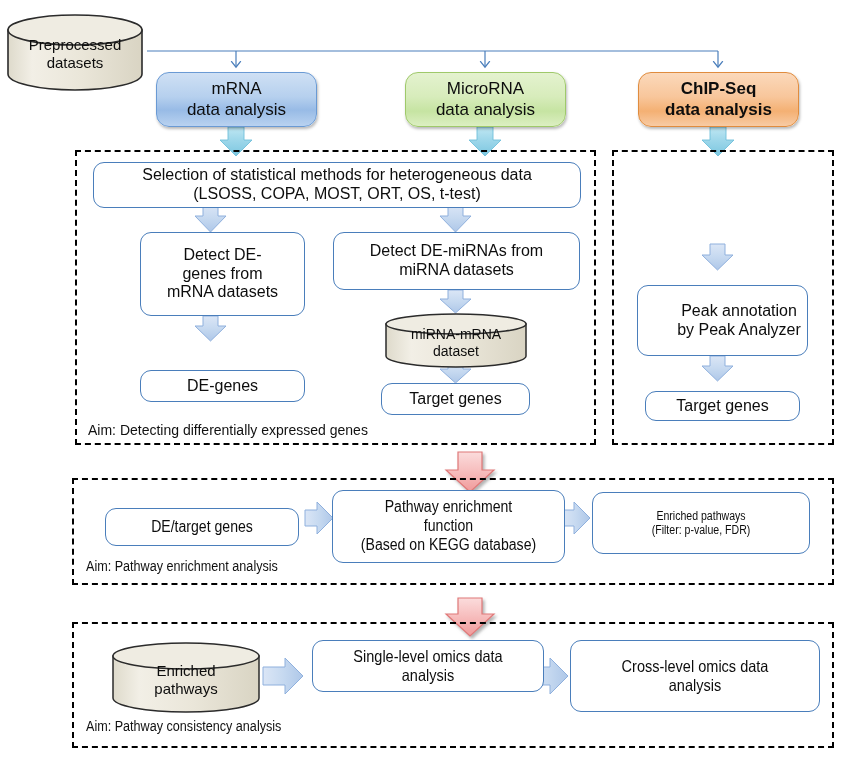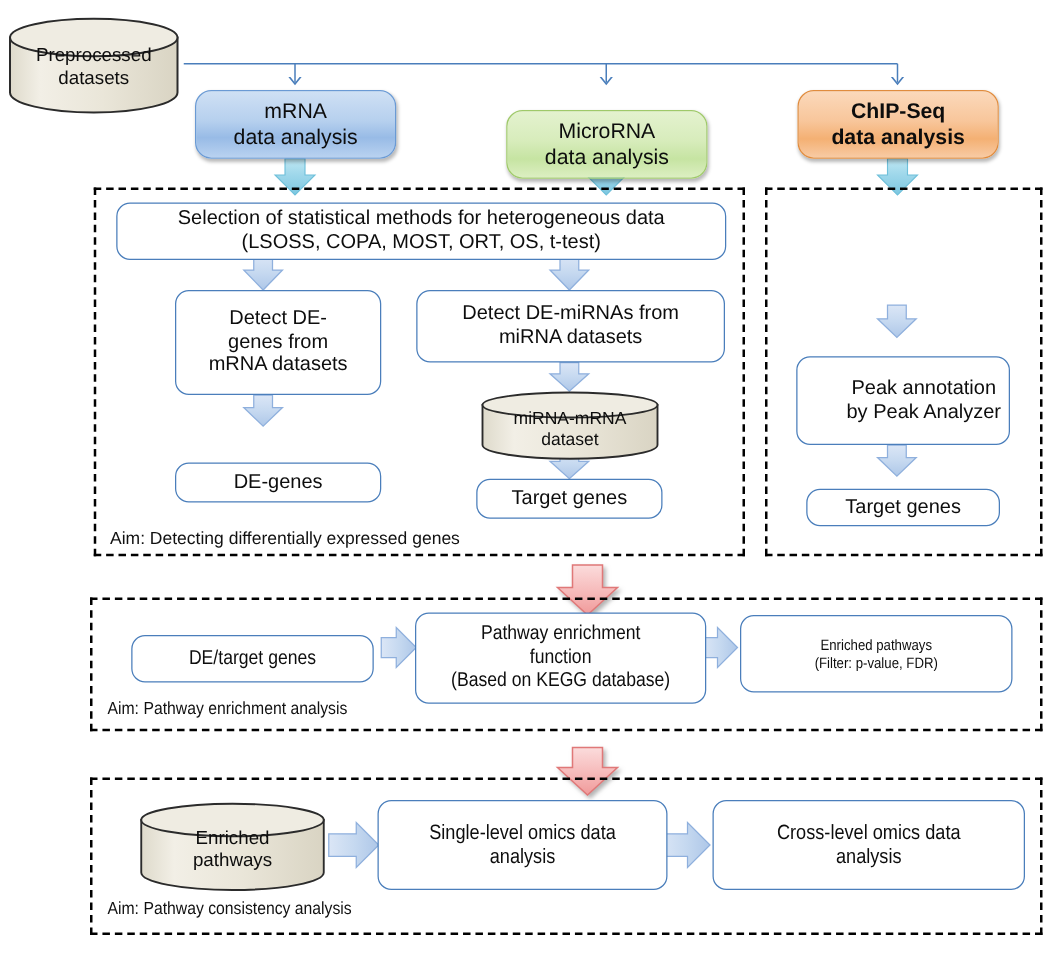--- a/index.html
+++ b/index.html
@@ -191,21 +191,21 @@
     </div>
   </div>
 
   <div class="rbox topbox mrna" style="left:156px;top:72px;width:161px;height:55px;align-items:center;">
     <span class="t">
       <span>mRNA</span><br>
       <span>data analysis</span>
     </span>
   </div>
 
-  <div class="rbox topbox mirna" style="left:405px;top:72px;width:161px;height:55px;margin-top:16px;">
+  <div class="rbox topbox mirna" style="left:405px;top:72px;width:161px;height:55px;">
     <span class="t">
       <span>MicroRNA</span><br>
       <span>data analysis</span>
     </span>
   </div>
 
   <div class="rbox topbox chip" style="left:638px;top:72px;width:161px;height:55px;font-weight:bold;">
     <span class="t">
       <span>ChIP-Seq</span><br>
       <span>data analysis</span>
@@ -315,21 +315,21 @@
       </defs>
       <path d="M3,14 v42 a73,14 0 0 0 146,0 v-42 z" fill="url(#cylg3)" stroke="#2b2b2b" stroke-width="1.5"></path>
       <ellipse cx="76" cy="14" rx="73" ry="13" fill="#efece2" stroke="#2b2b2b" stroke-width="1.5"></ellipse>
     </svg>
     <div class="cyl-label" style="top:20px;font-size:15px;">
       <span>Enriched</span><br>
       <span>pathways</span>
     </div>
   </div>
 
-  <div class="rbox cond" style="left:302px;top:640px;width:232px;height:72px;font-size:16.5px;">
+  <div class="rbox cond" style="left:312px;top:640px;width:232px;height:52px;font-size:16.5px;">
     <span class="t">
       <span>Single-level omics data</span><br>
       <span>analysis</span>
     </span>
   </div>
 
   <div class="rbox cond" style="left:570px;top:640px;width:250px;height:72px;font-size:16.5px;">
     <span class="t">
       <span>Cross-level omics data</span><br>
       <span>analysis</span>

